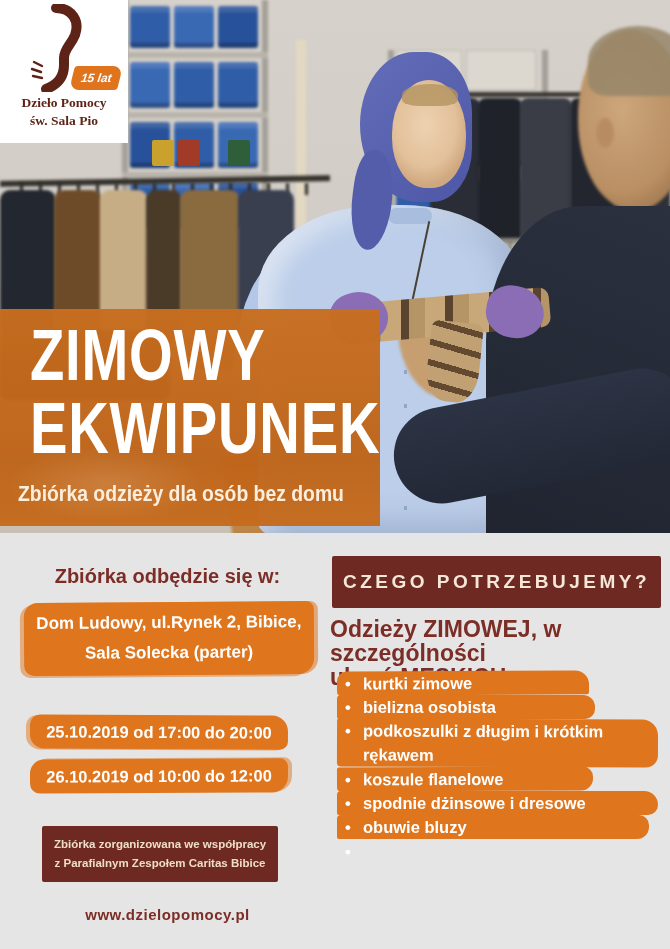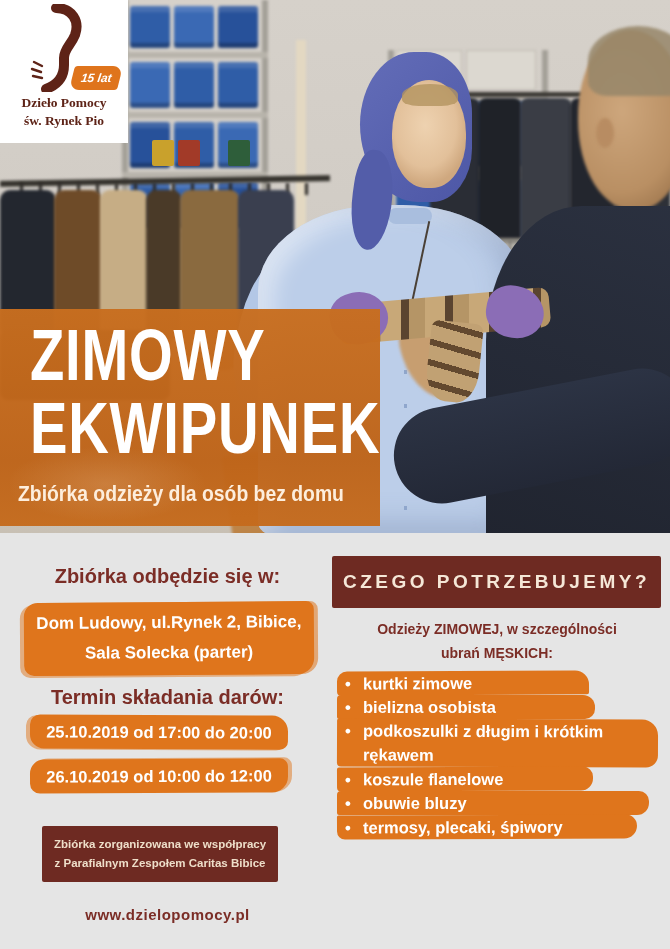--- a/index.html
+++ b/index.html
@@ -127,22 +127,22 @@
      font-size:16.5px; border-radius:14px 8px 16px 10px; transform:rotate(-.3deg);
      box-shadow:4px -1px 0 rgba(223,117,28,.5); }
   .lc-partner{ position:absolute; left:42px; top:293px; width:236px; padding:9px 2px; background:#6e2a22;
      color:#eedec9; font-weight:bold; font-size:11.5px; line-height:19px; text-align:center; border-radius:2px; }
   .lc-partner span{ white-space:nowrap; display:block; }
   .lc-site{ position:absolute; left:0; top:373px; width:335px; text-align:center; font-size:15px; letter-spacing:.5px; }
 
   .rc-box{ position:absolute; left:332px; top:23px; width:329px; height:52px; background:#6e2a22;
      color:#f5e7d7; font-weight:bold; font-size:19px; letter-spacing:3.5px; text-align:center; line-height:52px;
      border-radius:2px; white-space:nowrap; }
-  .rc-sub{ position:absolute; left:330px; top:84px; width:334px; text-align:center;
-     font-size:14px; line-height:24px; }
+  .rc-sub{ position:absolute; left:330px; top:84px; width:334px; 
+     font-size:23px; line-height:24px; }
   .rc-list{ position:absolute; left:337px; top:138px; width:325px; list-style:none; }
   .rc-list li{ position:relative; padding-left:26px; font-size:16.5px; line-height:24px; font-weight:bold;
      color:#ffffff; background:#df751c; }
   .rc-list li .dot{ position:absolute; left:8px; top:0; }
   .rc-list li:nth-child(1){ width:252px; border-radius:10px 14px 2px 4px; transform:rotate(-.3deg); }
   .rc-list li:nth-child(2){ width:258px; border-radius:4px 12px 10px 2px; }
   .rc-list li:nth-child(3){ width:321px; border-radius:2px 16px 12px 4px; transform:rotate(.2deg); }
   .rc-list li:nth-child(4){ width:248px; border-radius:4px 12px 14px 2px; }
   .rc-list li:nth-child(5){ width:256px; border-radius:2px 10px 12px 4px; transform:rotate(-.2deg); }
   .rc-list li:nth-child(6){ width:321px; border-radius:4px 14px 10px 2px; }
@@ -249,59 +249,58 @@
   <div class="logo-box">
     <svg class="logo-mark" viewBox="0 0 70 88">
       <path d="M34 4 C50 4 58 17 53 31 C49 41 42 45 42 54 L42 61 C42 73 35 81 24 85" fill="none" stroke="#5e2317" stroke-width="10" stroke-linecap="round"></path>
       <path d="M12 58 l8 4 M10 65 l9 3 M11 72 l9 2" fill="none" stroke="#5e2317" stroke-width="2.4" stroke-linecap="round"></path>
     </svg>
     <div class="badge">
       <span>15 lat</span>
     </div>
     <div class="org-name">
       <span>Dzieło Pomocy</span><br>
-      <span>św. Rynek Pio</span>
+      <span>św. Sala Pio</span>
     </div>
   </div>
 
   <div class="banner">
     <div class="title">
       <span class="title-line">ZIMOWY</span>
       <span class="title-line">EKWIPUNEK</span>
     </div>
     <div class="subtitle">Zbiórka odzieży dla osób bez domu</div>
   </div>
 
   <div class="content">
 
     <div class="lc-h1 maroon-text">Zbiórka odbędzie się w:</div>
     <div class="brush lc-location">
       <span>Dom Ludowy, ul.Rynek 2, Bibice,</span><br>
       <span>Sala Solecka (parter)</span>
     </div>
-    <div class="lc-h2 maroon-text">Termin składania darów:</div>
     <div class="brush lc-date1">25.10.2019 od 17:00 do 20:00</div>
     <div class="brush lc-date2">26.10.2019 od 10:00 do 12:00</div>
     <div class="lc-partner">
       <span>Zbiórka zorganizowana we współpracy</span>
       <span>z Parafialnym Zespołem Caritas Bibice</span>
     </div>
     <div class="lc-site maroon-text">www.dzielopomocy.pl</div>
 
     <div class="rc-box">CZEGO POTRZEBUJEMY?</div>
     <div class="rc-sub maroon-text">
       <span>Odzieży ZIMOWEJ, w szczególności</span><br>
       <span>ubrań MĘSKICH:</span>
     </div>
     <ul class="rc-list">
       <li><span class="dot">•</span><span>kurtki zimowe</span></li>
       <li><span class="dot">•</span><span>bielizna osobista</span></li>
       <li><span class="dot">•</span><span>podkoszulki z długim i krótkim rękawem</span></li>
       <li><span class="dot">•</span></li>
       <li><span class="dot">•</span><span>koszule flanelowe</span></li>
-      <li><span class="dot">•</span></li>
+      <li><span class="dot">•</span><span>spodnie dżinsowe i dresowe</span></li>
       <li><span class="dot">•</span></li>
       <li><span class="dot">•</span><span>obuwie bluzy</span></li>
-      <li><span class="dot">•</span><span>termosy, plecaki, śpiwory</span></li>
+      <li><span class="dot">•</span></li>
     </ul>
   </div>
 
 </div>
 
 </body></html>

